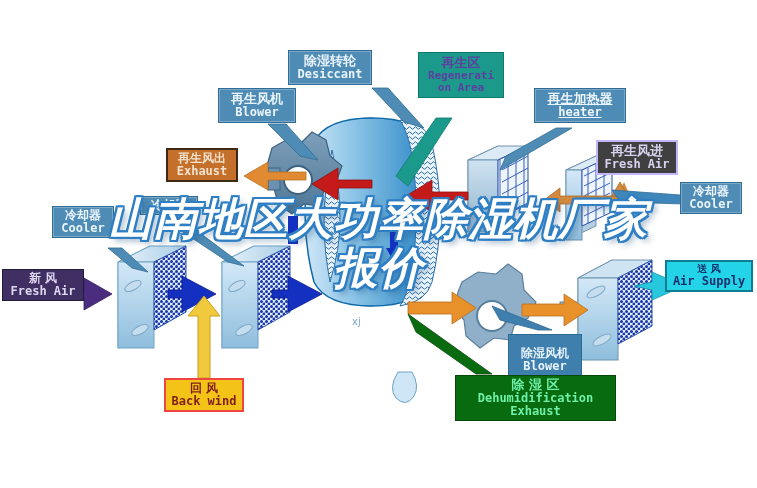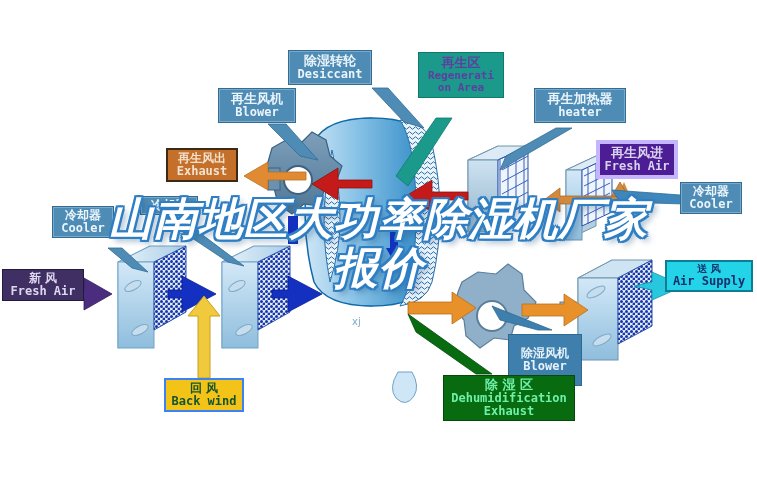--- a/index.html
+++ b/index.html
@@ -15,28 +15,28 @@
   .lbl .en{display:block;font-family:"DejaVu Sans Mono","Liberation Mono",monospace;
            font-weight:bold;}
 
   
   .box-blue{background:#4f8cb5;border:1px solid #2f6c96;color:#eaf4fb;
             box-shadow:0 0 0 1px rgba(255,255,255,.25) inset;}
   .box-blue2{background:#3f7fae;border:1px solid #2c6a93;color:#e6f2fb;}
   
   .box-orange{background:#c4702a;border:2px solid #3c2a14;color:#f2e2cf;}
   
-  .box-purple{background:#4c1d95;border:4px solid #c4b5fd;color:#d8d2ee;}
+  .box-purple{background:#404040;border:2px solid #c4b5fd;color:#d8d2ee;}
   .box-purple2{background:#3f2f63;border:1px solid #241a3c;color:#ded7f0;}
   
   .box-teal{background:#1b9a8c;border:1px solid #0e7a6e;color:#5e3fa0;}
   
   .box-green{background:#086b10;border:1px solid #054a0b;color:#6ff0a8;}
   
-  .box-yellow{background:#f3c417;border:2px solid #3b82f6;color:#14532d;}
+  .box-yellow{background:#f3c417;border:2px solid #ef4444;color:#7f1d1d;}
   
   .box-cyan{background:#23d3e8;border:2px solid #0e7d94;color:#17306b;}
 
   
   #wm{position:absolute;left:0;top:198px;width:757px;text-align:center;
       font-family:Liberation Mono, monospace;
       font-weight:bold;font-style:italic;font-size:44px;line-height:49px;
       color:#ffffff;letter-spacing:1px;
       text-shadow:0 0 1px #2f7fc4, 2px 0 0 #2f7fc4, -2px 0 0 #2f7fc4,
                   0 2px 0 #2f7fc4, 0 -2px 0 #2f7fc4, 2px 2px 0 #2f7fc4,
@@ -249,21 +249,21 @@
     <span class="cn" style="font-size:13px;">再生风机</span>
     <span class="en" style="font-size:12px;">Blower</span>
   </div>
 
   <div class="lbl box-teal" style="left:418px;top:52px;width:86px;padding:3px 2px;">
     <span class="cn" style="font-size:13px;">再生区</span>
     <span class="en" style="font-size:11px;">Regenerati</span>
     <span class="en" style="font-size:11px;">on Area</span>
   </div>
 
-  <div class="lbl box-blue" style="left:534px;top:88px;width:92px;padding:3px 0;">
+  <div class="lbl box-blue" style="left:534px;top:88px;width:92px;padding:3px 0;text-decoration:underline;">
     <span class="cn" style="font-size:13px;">再生加热器</span>
     <span class="en" style="font-size:12px;">heater</span>
   </div>
 
   <div class="lbl box-orange" style="left:166px;top:148px;width:72px;padding:2px 2px;">
     <span class="cn" style="font-size:12px;">再生风出</span>
     <span class="en" style="font-size:12px;">Exhaust</span>
   </div>
 
   <div class="lbl box-purple" style="left:596px;top:140px;width:82px;padding:2px 2px;">
@@ -293,21 +293,21 @@
   <div class="lbl box-yellow" style="left:164px;top:378px;width:80px;padding:2px 2px;">
     <span class="cn" style="font-size:12px;">回    风</span>
     <span class="en" style="font-size:12px;">Back wind</span>
   </div>
 
   <div class="lbl box-blue2" style="left:508px;top:334px;width:74px;padding:12px 2px;">
     <span class="cn" style="font-size:12px;">除湿风机</span>
     <span class="en" style="font-size:12px;">Blower</span>
   </div>
 
-  <div class="lbl box-green" style="left:443px;top:375px;width:132px;padding:2px 2px;">
+  <div class="lbl box-green" style="left:455px;top:375px;width:161px;padding:2px 2px;">
     <span class="cn" style="font-size:13px;">除   湿   区</span>
     <span class="en" style="font-size:12px;">Dehumidification</span>
     <span class="en" style="font-size:12px;">Exhaust</span>
   </div>
 
   <div class="lbl box-cyan" style="left:665px;top:260px;width:88px;padding:2px 2px;">
     <span class="cn" style="font-size:10px;">送    风</span>
     <span class="en" style="font-size:12px;">Air Supply</span>
   </div>
 

